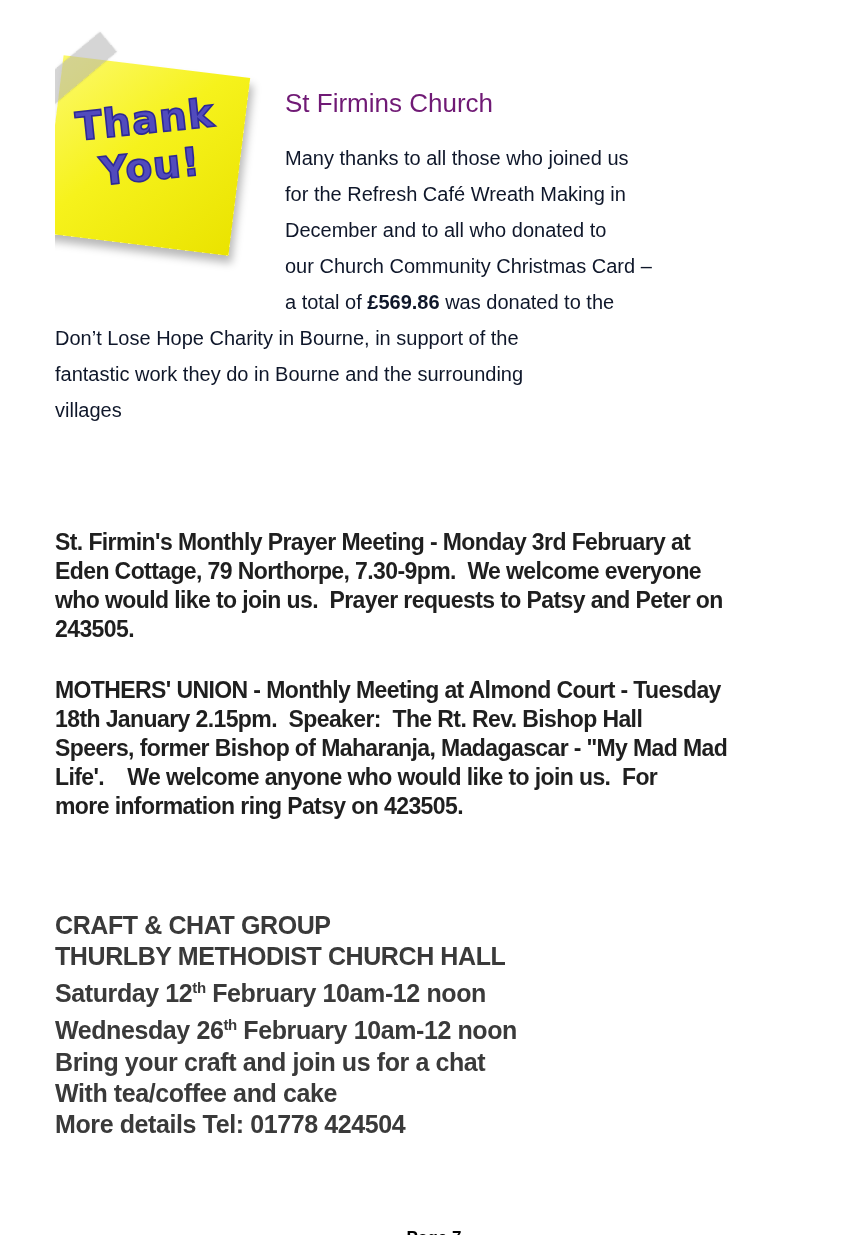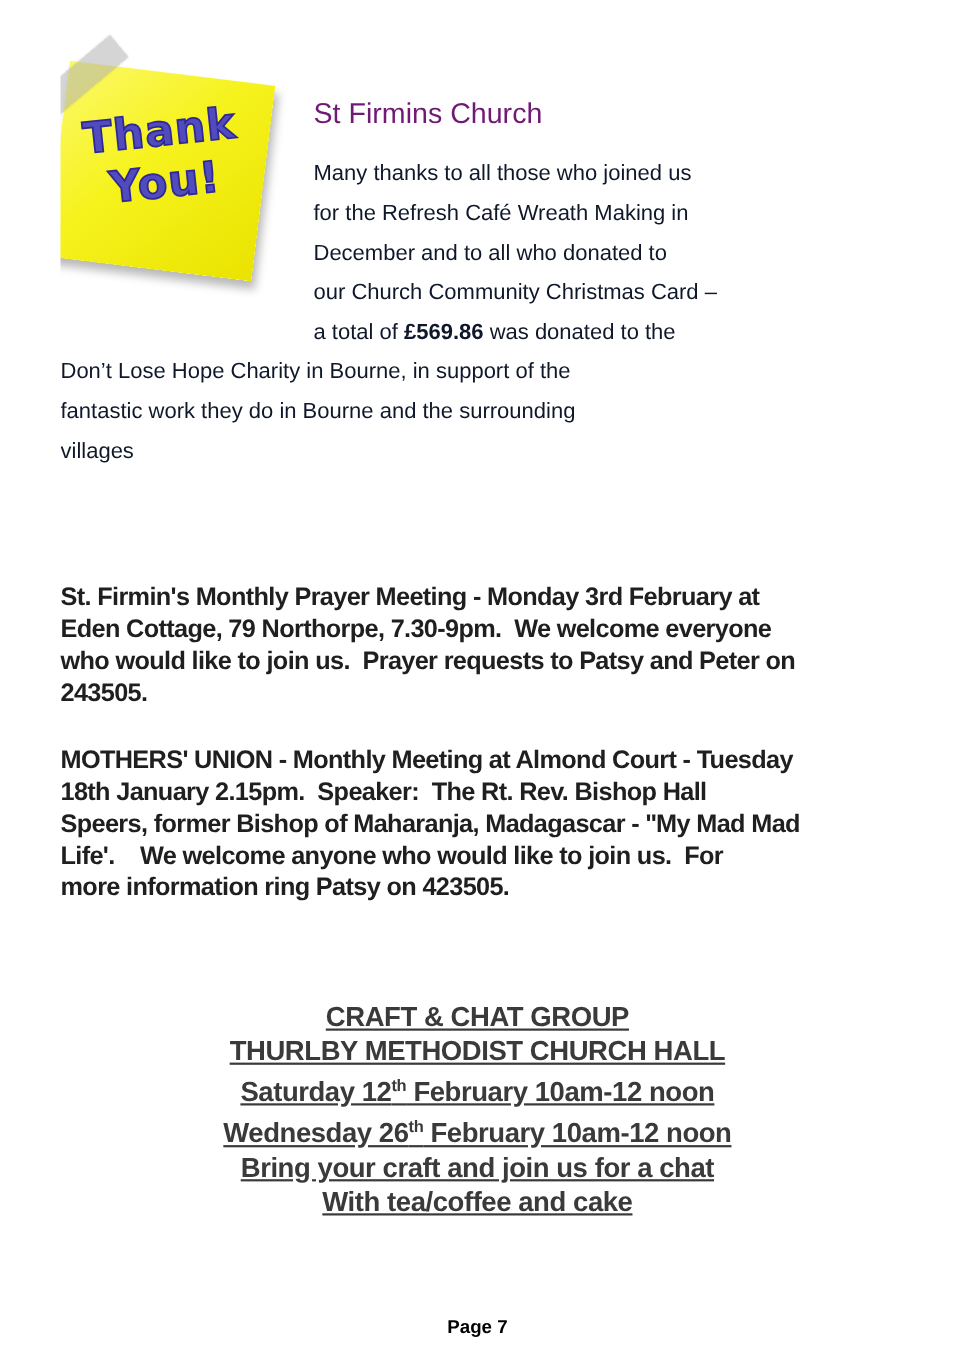--- a/index.html
+++ b/index.html
@@ -40,21 +40,21 @@
   .iline-first { margin-top:19px; }
   .iline .b { font-weight:700; }
 
   
   .para-bold { margin:0 55px; }
   .para-prayer { margin-top:100px; }
   .para-mothers { margin-top:32px; }
   .bline { font-size:23px; line-height:29px; font-weight:700; letter-spacing:-0.6px; color:#1f1f1f; white-space:pre; }
 
   
-  .craft { margin:89px 55px 0; text-align:center; color:#3a3a3a;text-decoration:underline; }
+  .craft { margin:89px 55px 0; text-align:left; color:#3a3a3a; }
   .cline { font-size:25px; line-height:31px; font-weight:700; letter-spacing:-0.4px; white-space:pre; }
   .cline sup { font-size:0.6em; }
 
   
   .footer { margin-top:88px; text-align:center; font-size:17px; font-weight:700; color:#000; }
 </style>
 </head>
 <body>
 
 <div class="page">
@@ -98,17 +98,18 @@
     <div class="bline">more information ring Patsy on 423505.</div>
   </div>
 
   <div class="craft">
     <div class="cline">CRAFT &amp; CHAT GROUP</div>
     <div class="cline">THURLBY METHODIST CHURCH HALL</div>
     <div class="cline"><span>Saturday 12</span><sup>th</sup><span> February 10am-12 noon</span></div>
     <div class="cline"><span>Wednesday 26</span><sup>th</sup><span> February 10am-12 noon</span></div>
     <div class="cline">Bring your craft and join us for a chat</div>
     <div class="cline">With tea/coffee and cake</div>
+    <div class="cline">More details Tel: 01778 424504</div>
   </div>
 
   <div class="footer">Page 7</div>
 
 </div>
 
 </body></html>

